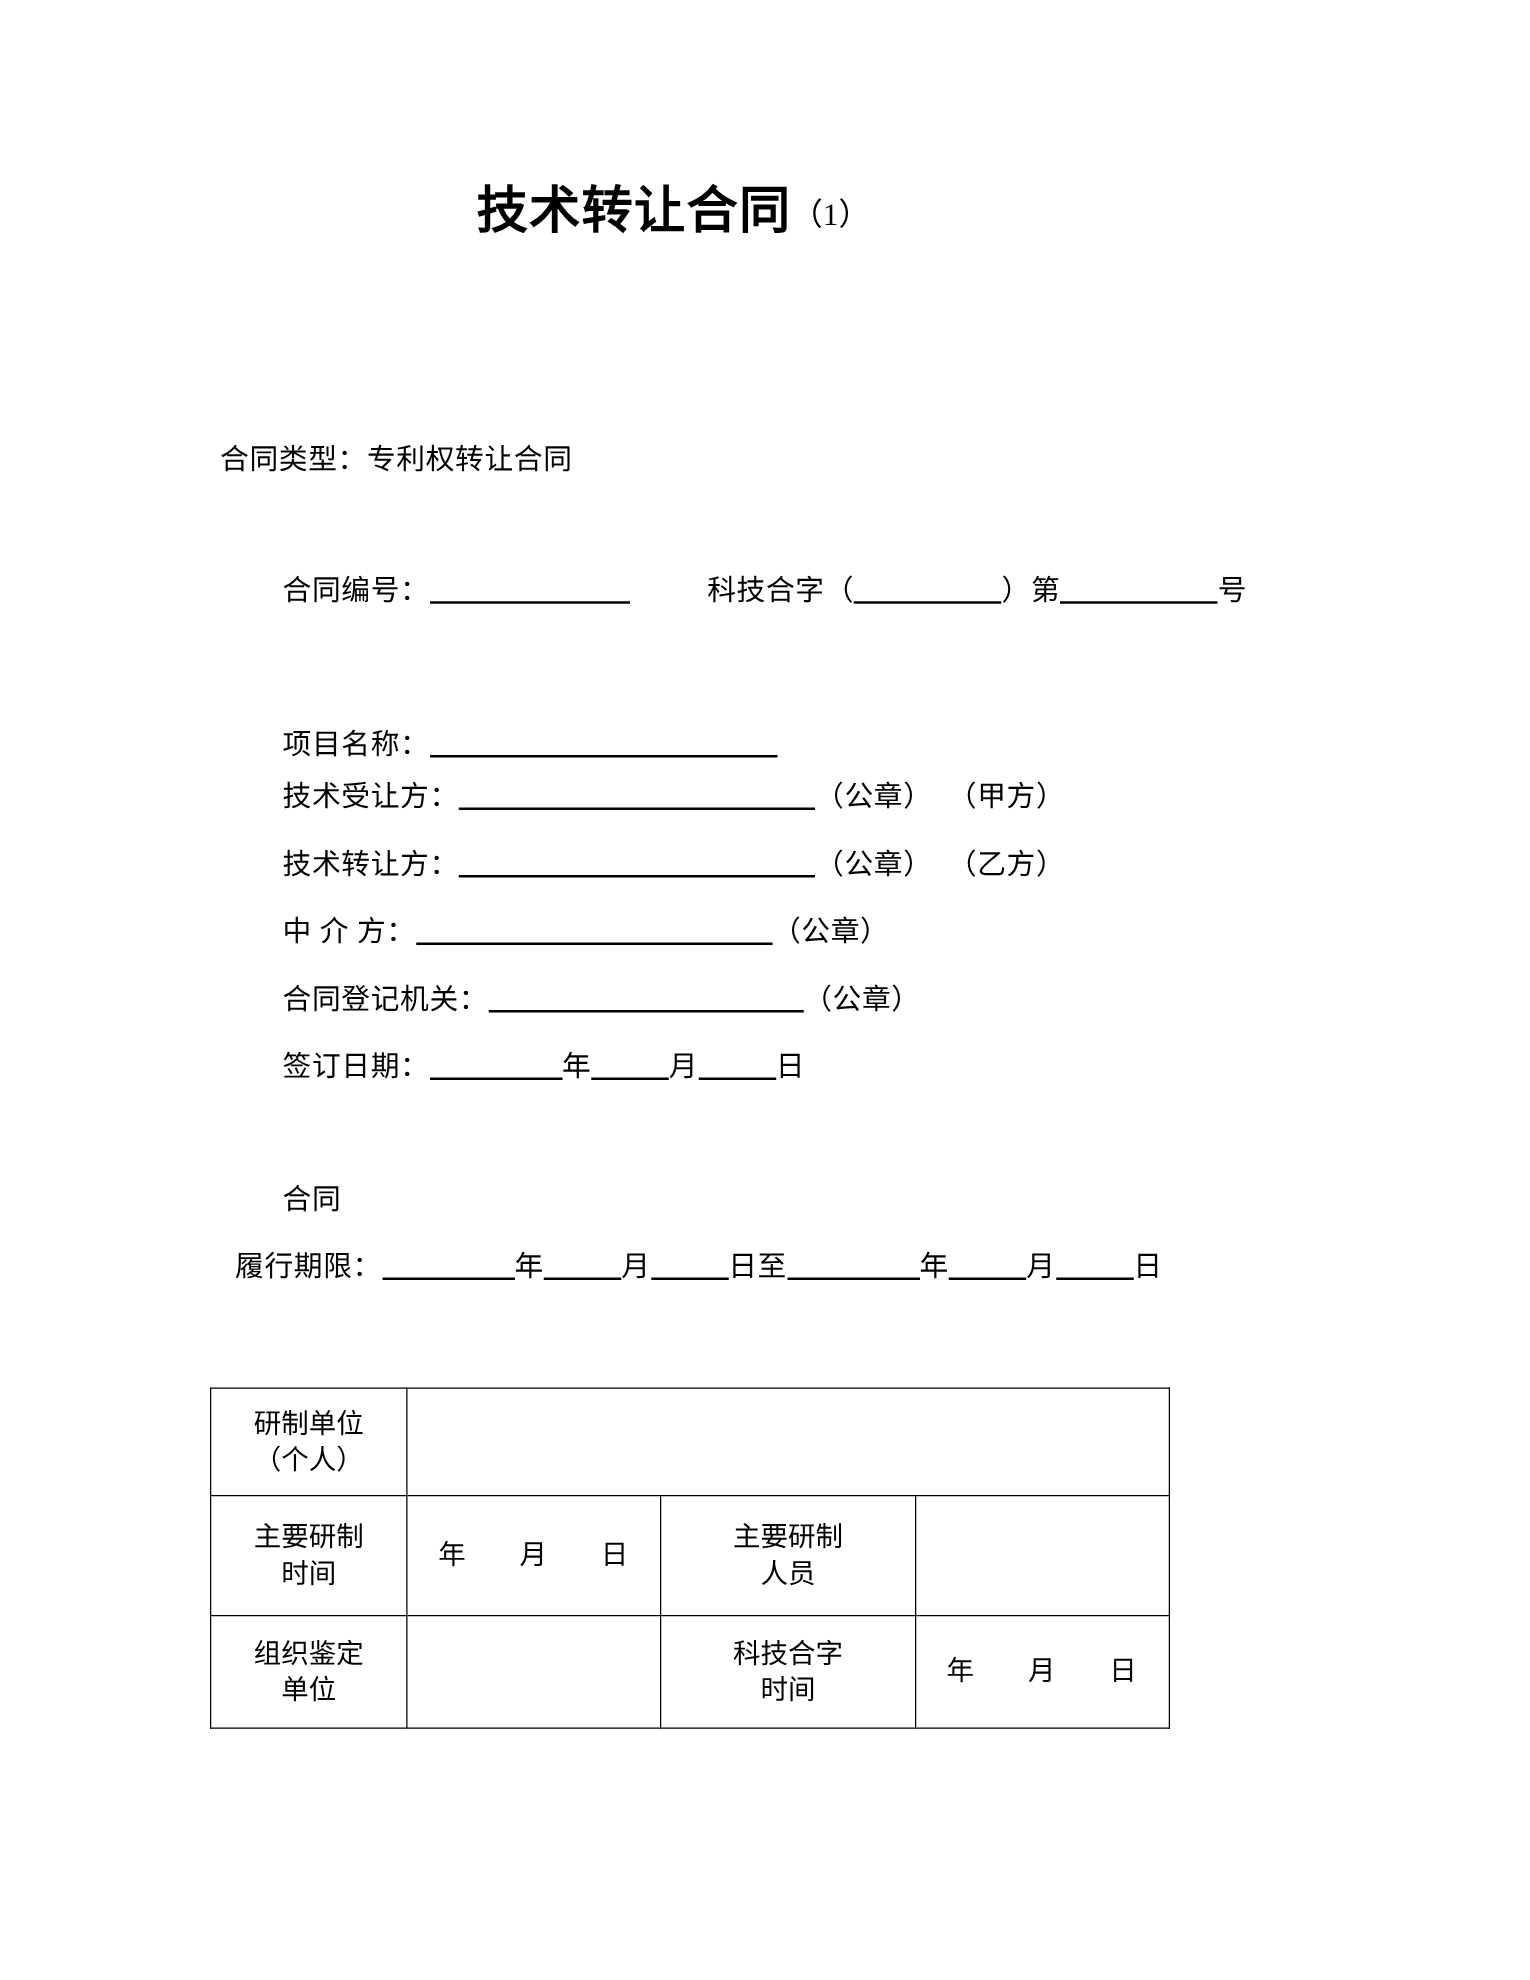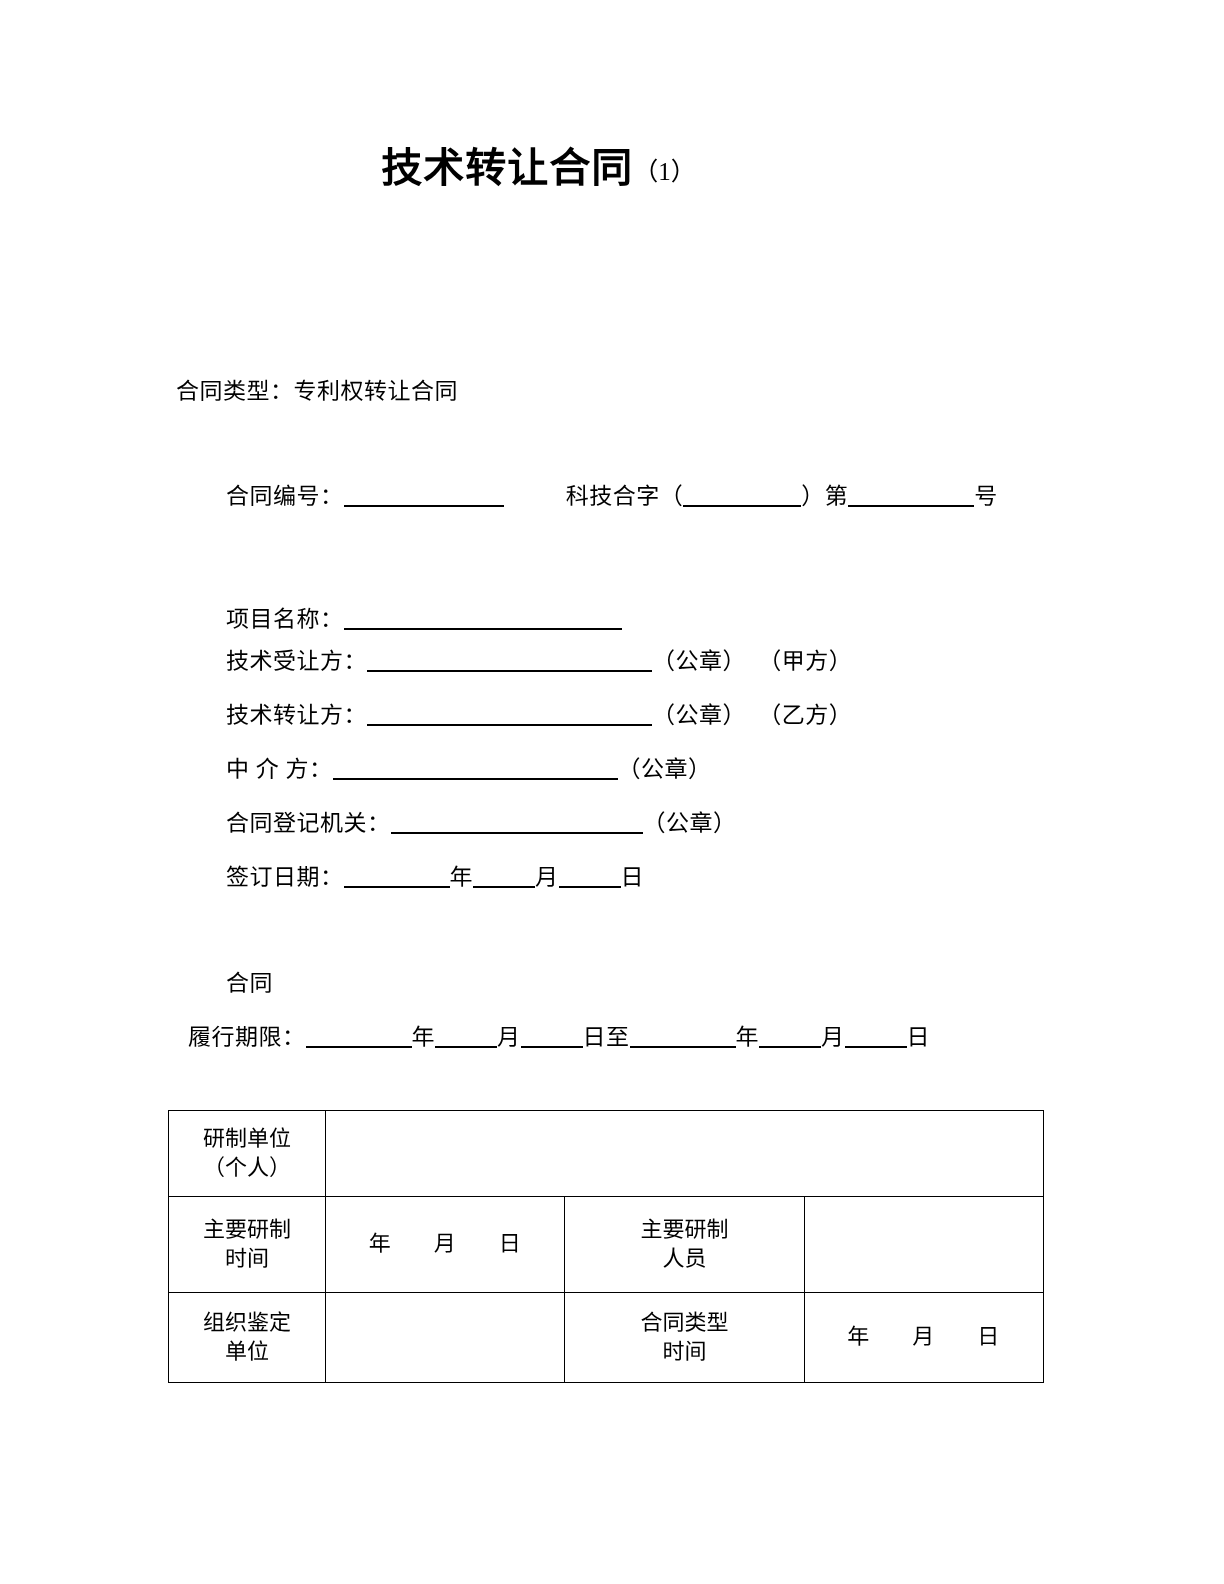--- a/index.html
+++ b/index.html
@@ -45,36 +45,35 @@
     vertical-align: 2px;
   }
 
   
   .line {
     position: absolute;
     white-space: nowrap;
     font-size: 23px;
     line-height: 1;
     letter-spacing: 0.5px;
-    margin-top: 24px;
   }
 
   .ul {
     display: inline-block;
     border-bottom: 2px solid #000;
     height: 20px;
     vertical-align: -3px;
   }
 
   
   .info-table {
     position: absolute;
     left: 168px;
     top: 1110px;
-    width: 876px;
+    width: 768px;
     border-collapse: collapse;
     table-layout: fixed;
   }
   .info-table td {
     border: 1.6px solid #000;
     font-size: 22px;
     line-height: 1.28;
     text-align: center;
     vertical-align: middle;
     padding: 4px 6px;
@@ -170,21 +169,21 @@
         <td class="col-val2"></td>
       </tr>
 
       <tr class="r3">
         <td class="col-label">
           <span class="lbl2">组织鉴定</span>
           <span class="lbl2">单位</span>
         </td>
         <td class="col-val1"></td>
         <td class="col-label2">
-          <span class="lbl2">合同类型</span>
+          <span class="lbl2">科技合字</span>
           <span class="lbl2">时间</span>
         </td>
         <td class="col-val2">
           <span class="ymd"><span>年</span><span class="gap"></span><span>月</span><span class="gap"></span><span>日</span></span>
         </td>
       </tr>
     </tbody>
   </table>
 
 </div>

